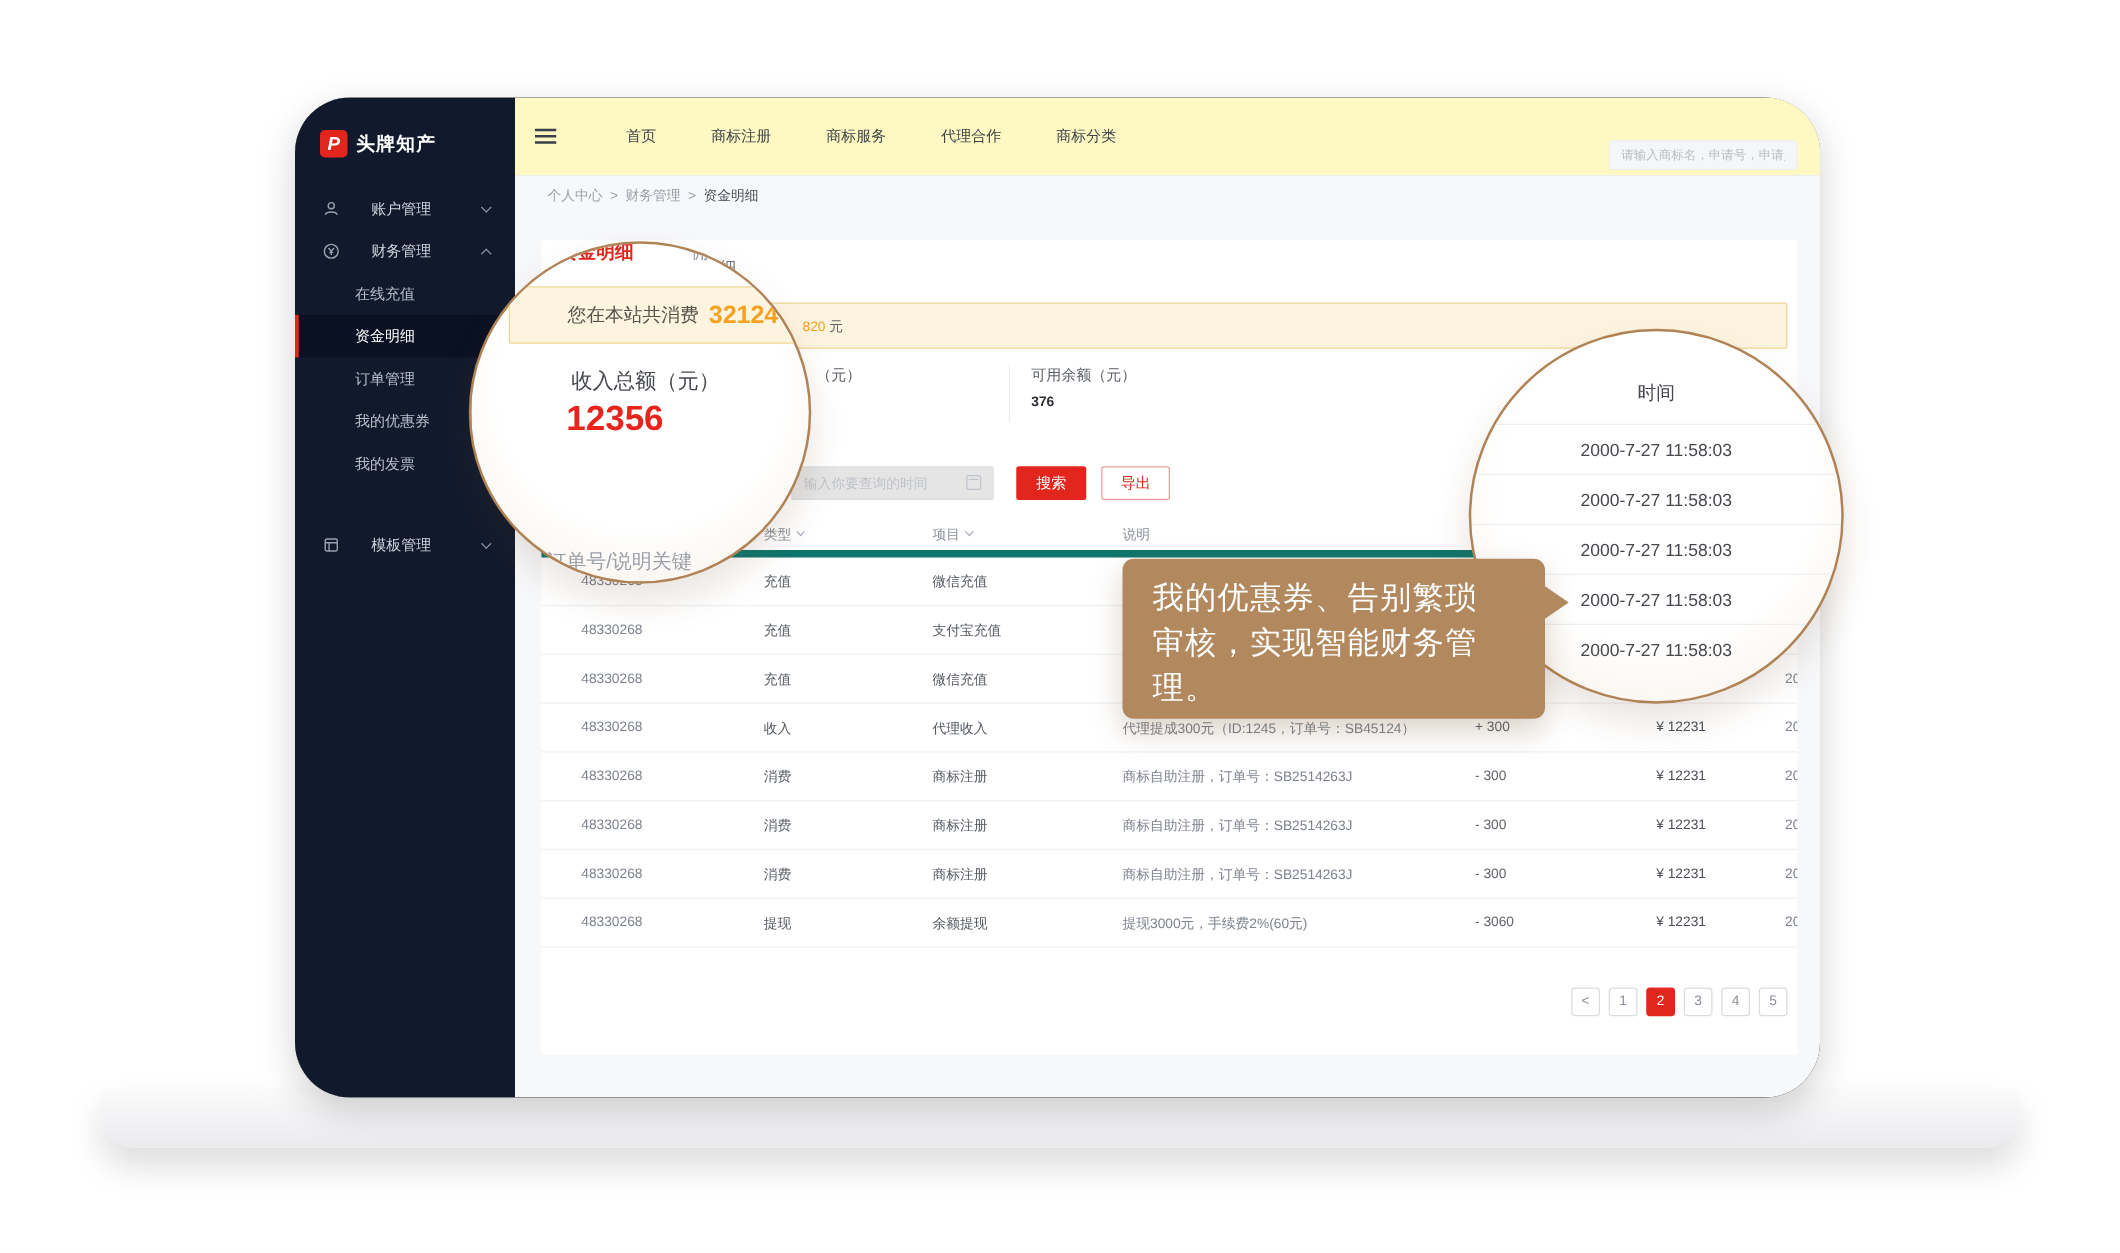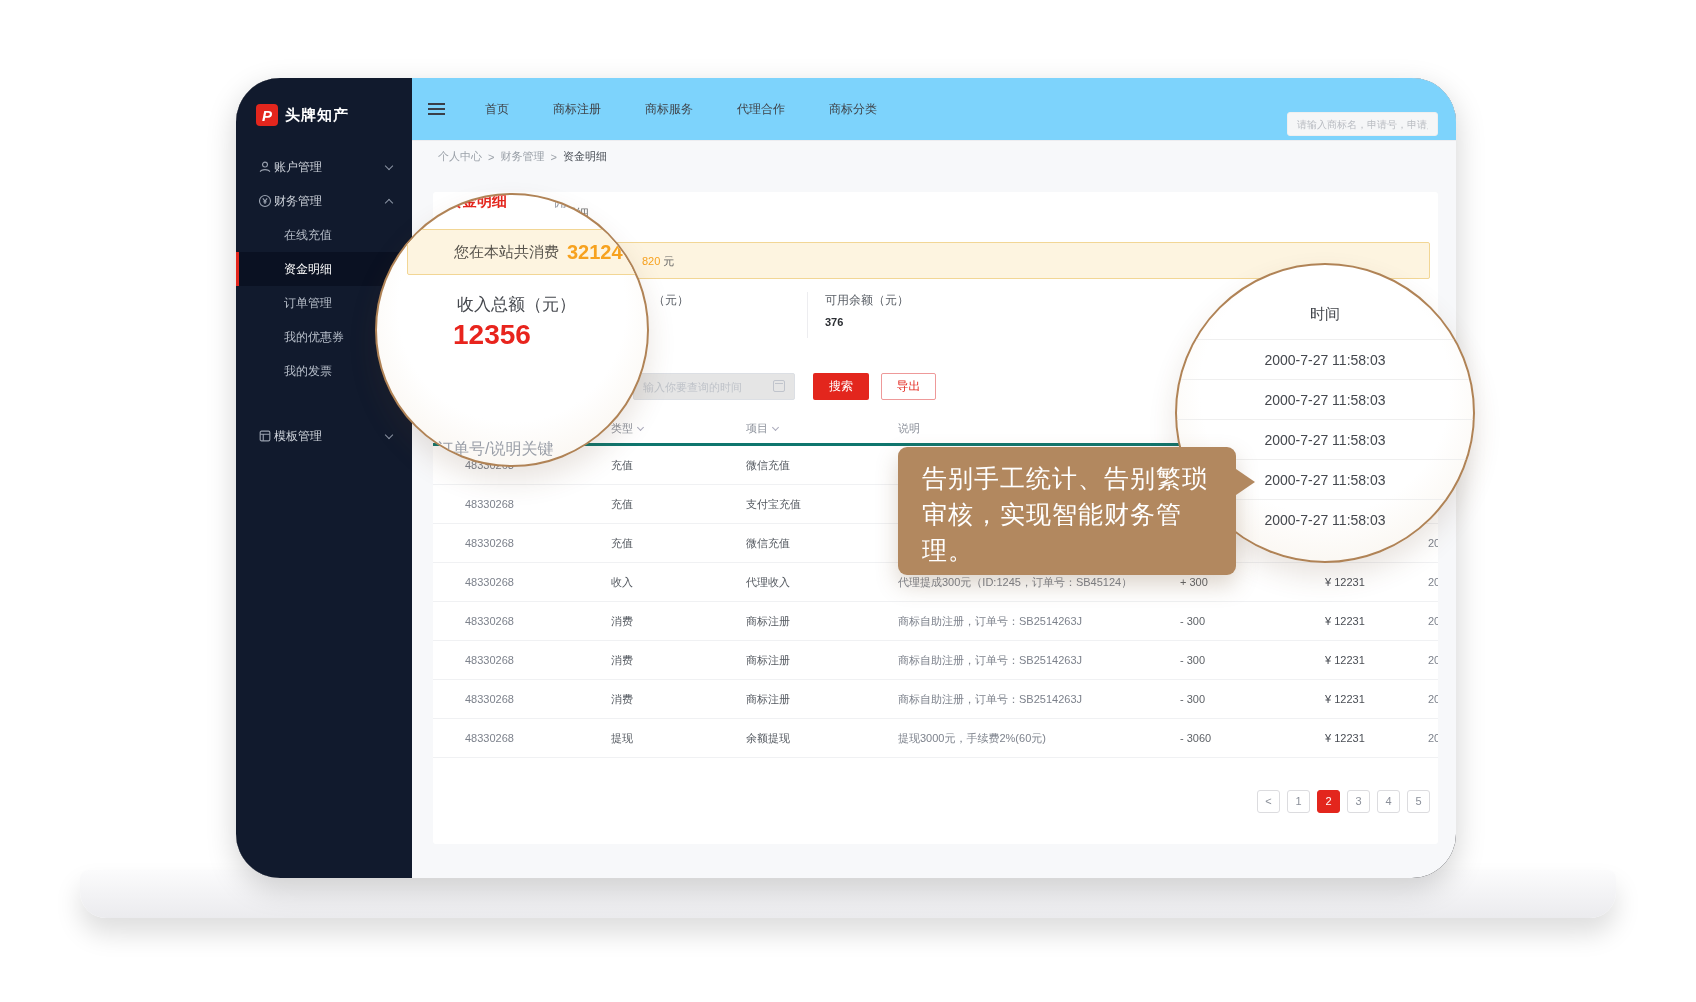--- a/index.html
+++ b/index.html
@@ -15,35 +15,35 @@
   .screen { position:absolute; left:0; top:0; right:0; bottom:0; border-radius:30px; overflow:hidden; background:#f7f8fa; }
 
   
   .sidebar { position:absolute; left:0; top:0; width:176px; height:100%; background:#111a2d; }
   .brand { position:absolute; left:20px; top:26px; display:flex; align-items:center; gap:7px; }
   .brand-mark { width:22px; height:22px; background:#e3261d; border-radius:4px; color:#fff;
                 font-weight:bold; font-style:italic; font-size:15px; display:flex; align-items:center; justify-content:center; }
   .brand-name { color:#fff; font-size:15px; font-weight:bold; letter-spacing:1px; }
   .snav { position:absolute; left:0; top:72px; right:0; }
   .srow { position:relative; height:34px; display:flex; align-items:center; padding-left:22px; cursor:pointer; }
-  .srow .slabel { color:#ced3db; font-size:12px; margin-left:2px; }
+  .srow .slabel { color:#ced3db; font-size:12px; margin-left:25px; }
   .sicon { width:14px; height:14px; flex:0 0 14px; }
   .chev { position:absolute; right:20px; width:6px; height:6px; border-right:1.5px solid #8b93a3; border-bottom:1.5px solid #8b93a3; }
   .chev.down { transform:rotate(45deg); top:13px; }
   .chev.up { transform:rotate(-135deg); top:16px; }
   .schildren .srow { padding-left:48px; }
   .schildren .slabel { margin-left:0; color:#b8bfca; }
   .schildren .srow.active { background:#0a1122; border-left:3px solid #e3261d; padding-left:45px; }
   .schildren .srow.active .slabel { color:#ffffff; }
   .srow-template { position:absolute; top:341px; left:0; right:0; }
 
   
   .main { position:absolute; left:176px; top:0; right:0; bottom:0; }
-  .navbar { position:absolute; left:0; top:0; right:0; height:63px; background:#7dd3fc; border-bottom:1px solid #ededf0;
-            display:flex; align-items:center; }
+  .navbar { position:absolute; left:0; top:0; right:0; height:63px; background:#fef9c3; border-bottom:1px solid #ededf0;
+            display:flex; align-items:center;gap:16px; }
   .hamburger { margin-left:16px; width:17px; cursor:pointer; }
   .hamburger i { display:block; height:2px; background:#3a3f48; margin:3px 0; }
   .tabs { display:flex; gap:44px; margin-left:40px; }
   .navtab { font-size:12px; color:#3f4349; cursor:pointer; text-decoration:none; }
   .topsearch { position:absolute; right:18px; top:34px; width:151px; height:24px; background:#f5f6f7;
                border:1px solid #efefef; border-radius:3px; font-size:10px; color:#555; padding:0 9px; outline:none; }
   .topsearch::placeholder { color:#b9bcc2; }
   .crumbs { position:absolute; left:0; top:63px; right:0; height:31px; background:#f7f8fa;
             display:flex; align-items:center; padding-left:26px; font-size:11px; color:#9aa0a8; gap:6px; }
   .crumb-last { color:#4a4f57; }
@@ -64,21 +64,21 @@
                   border-radius:2px; font-size:11px; color:#555; padding:0 26px 0 9px; outline:none; background:#e5e5e5; }
   .filter-input::placeholder { color:#bfc3c9; }
   .cal-icon { position:absolute; left:340px; top:188px; width:12px; height:12px; border:1px solid #c0c4cc; border-radius:2px; }
   .cal-icon::before { content:""; position:absolute; left:1px; right:1px; top:2px; height:1px; background:#c0c4cc; }
   .btn-search { position:absolute; left:380px; top:181px; width:56px; height:27px; background:#e3261d; color:#fff;
                 font-size:12px; border:none; border-radius:2px; cursor:pointer; }
   .btn-export { position:absolute; left:448px; top:181px; width:55px; height:27px; background:#fff; color:#e3261d;
                 font-size:12px; border:1px solid #e99; border-radius:2px; cursor:pointer; }
 
   .tgrid { display:grid; grid-template-columns:146px 135px 152px 270px 145px 105px 120px; align-items:center; padding-left:32px; }
-  .thead { position:absolute; left:0; top:222px; width:1105px; height:32px; border-bottom:3px solid #0f766e;
+  .thead { position:absolute; left:0; top:222px; width:1105px; height:32px; border-bottom:6px solid #0f766e;
            font-size:11px; color:#8a8f99; }
   .th { display:flex; align-items:center; gap:5px; }
   .sort-caret { width:5px; height:5px; border-right:1.2px solid #aab; border-bottom:1.2px solid #aab; transform:rotate(45deg); margin-top:-3px; }
   .tbody { position:absolute; left:0; top:254px; width:1105px; }
   .trow { height:39px; border-bottom:1px solid #f0f1f3; font-size:11px; color:#555a61; }
   .td-order,.td-desc { color:#7d828c; }
   .td-amount { padding-left:12px; color:#5f6368; }
   .td-balance { padding-left:12px; color:#4a4e55; }
   .td-time { padding-left:10px; color:#7d828c; white-space:nowrap; }
 
@@ -376,18 +376,18 @@
 
         <div class="mag-time">2000-7-27  11:58:03</div>
 
         <div class="mag-time">2000-7-27  11:58:03</div>
 
         <div class="mag-time">2000-7-27  11:58:03</div>
       </div>
   </div>
 
   <div class="callout callout-right">
-    <span class="cline">告别手工统计、告别繁琐</span>
+    <span class="cline">我的优惠券、告别繁琐</span>
     <span class="cline">审核，实现智能财务管</span>
     <span class="cline">理。</span>
   </div>
 
 </div>
 
 </body></html>

